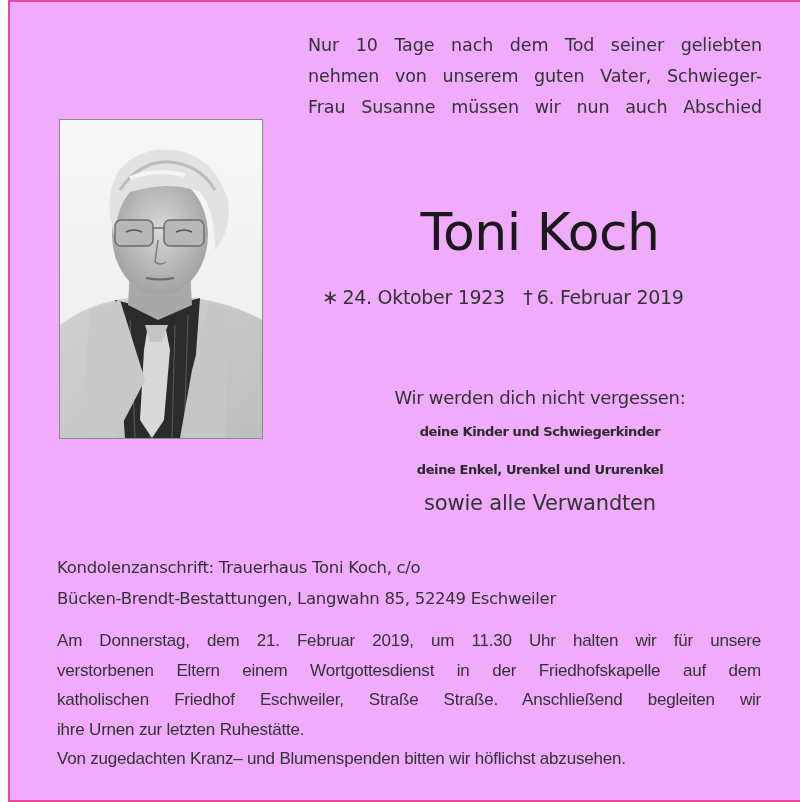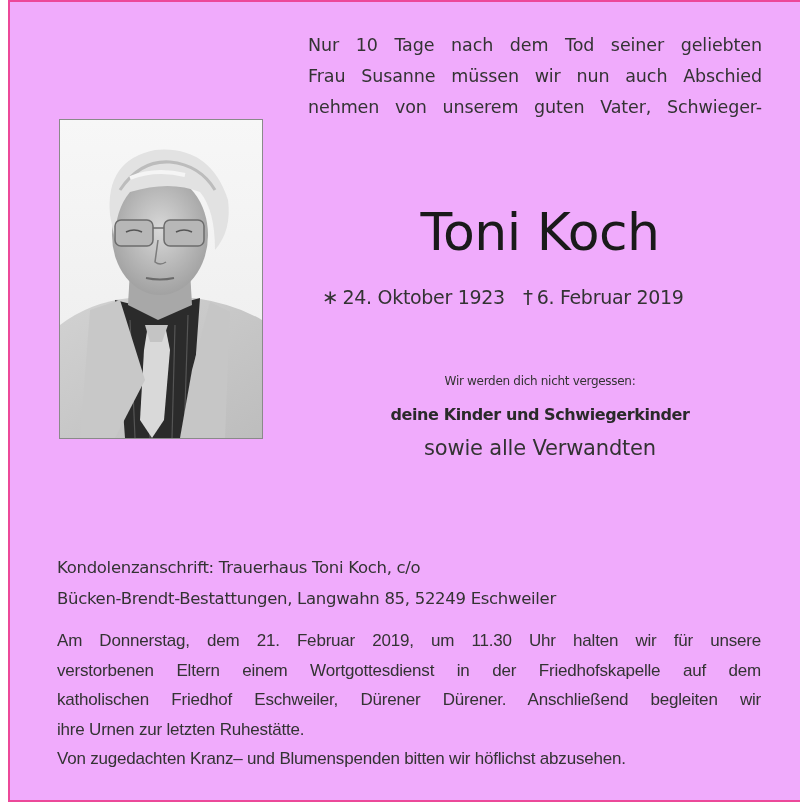--- a/index.html
+++ b/index.html
@@ -27,44 +27,44 @@
     }
     .dates {
       position: absolute; left: 312px; top: 283px; width: 440px;
       font-size: 19px; color: #333; white-space: nowrap; letter-spacing: -0.3px;
     }
     .dates .sym { font-size: 20px; margin-right: 4px; }
     .dates .gap { display: inline-block; width: 18px; }
     .mourners {
       position: absolute; left: 310px; top: 364px; width: 440px; text-align: center; color: #333;
     }
-    .mourners .line1 { font-size: 12px; line-height: 30px; letter-spacing: -0.3px; }
-    .mourners .bold { font-size: 16px; font-weight: bold; line-height: 38px; color: #2a2a2a; letter-spacing: -0.4px; }
+    .mourners .line1 { font-size: 18px; line-height: 30px; letter-spacing: -0.3px; margin-top: 17px; }
+    .mourners .bold { font-size: 13px; font-weight: bold; line-height: 38px; color: #2a2a2a; letter-spacing: -0.4px; }
     .mourners .line4 { font-size: 21px; line-height: 28px; letter-spacing: -0.2px; }
     .address {
       position: absolute; left: 47px; top: 550px; width: 600px;
       font-size: 16.5px; line-height: 31px; color: #333; letter-spacing: -0.3px;
     }
     .service {
       position: absolute; left: 47px; top: 624px; width: 704px;
       font-family: "Liberation Sans", sans-serif; font-size: 17px; line-height: 29.5px; color: #333;
       letter-spacing: -0.2px;
     }
     .service span { display: block; text-align: justify; text-align-last: justify; }
     .service span.last { text-align-last: left; }
   </style>
 </head>
 <body>
 
 <div class="card">
 
   <div class="intro">
     <span>Nur 10 Tage nach dem Tod seiner geliebten</span>
+    <span>nehmen von unserem guten Vater, Schwieger-</span>
     <span>Frau Susanne müssen wir nun auch Abschied</span>
-    <span>nehmen von unserem guten Vater, Schwieger-</span>
   </div>
 
   <div class="photo">
     <svg viewBox="0 0 202 318" preserveAspectRatio="none">
       <defs>
         <linearGradient id="bg" x1="0" y1="0" x2="0" y2="1">
           <stop offset="0" stop-color="#f7f7f7"></stop>
           <stop offset="1" stop-color="#ececec"></stop>
         </linearGradient>
         <radialGradient id="face" cx="0.5" cy="0.45" r="0.6">
@@ -109,29 +109,30 @@
 
   <div class="name">Toni Koch</div>
 
   <div class="dates">
     <span class="sym">∗</span><span>24. Oktober 1923</span><span class="gap"></span><span class="sym">†</span><span>6. Februar 2019</span>
   </div>
 
   <div class="mourners">
     <div class="line1">Wir werden dich nicht vergessen:</div>
     <div class="bold">deine Kinder und Schwiegerkinder</div>
+    <div class="bold">deine Enkel, Urenkel und Ururenkel</div>
     <div class="line4">sowie alle Verwandten</div>
   </div>
 
   <div class="address">
     <div>Kondolenzanschrift: Trauerhaus Toni Koch, c/o</div>
     <div>Bücken-Brendt-Bestattungen, Langwahn 85, 52249 Eschweiler</div>
   </div>
 
   <div class="service">
     <span>Am Donnerstag, dem 21. Februar 2019, um 11.30 Uhr halten wir für unsere</span>
     <span>verstorbenen Eltern einem Wortgottesdienst in der Friedhofskapelle auf dem</span>
-    <span>katholischen Friedhof Eschweiler, Dürener Dürener. Anschließend begleiten wir</span>
+    <span>katholischen Friedhof Eschweiler, Straße Straße. Anschließend begleiten wir</span>
     <span class="last">ihre Urnen zur letzten Ruhestätte.</span>
     <span class="last">Von zugedachten Kranz– und Blumenspenden bitten wir höflichst abzusehen.</span>
   </div>
 
 </div>
 
 </body></html>

